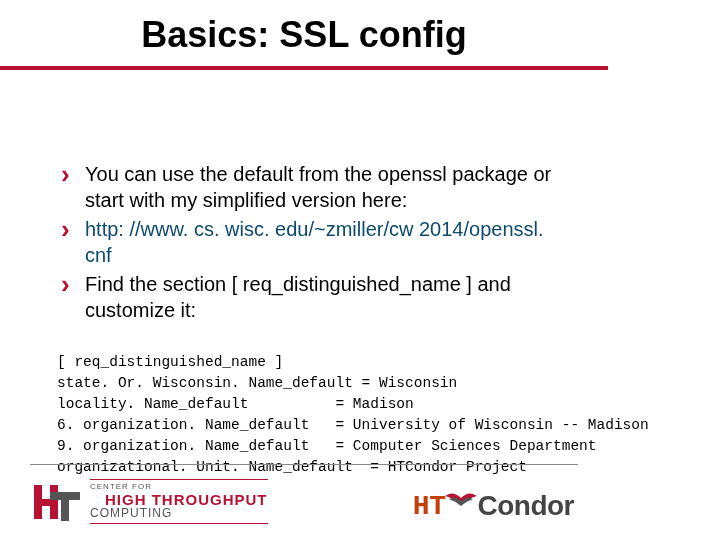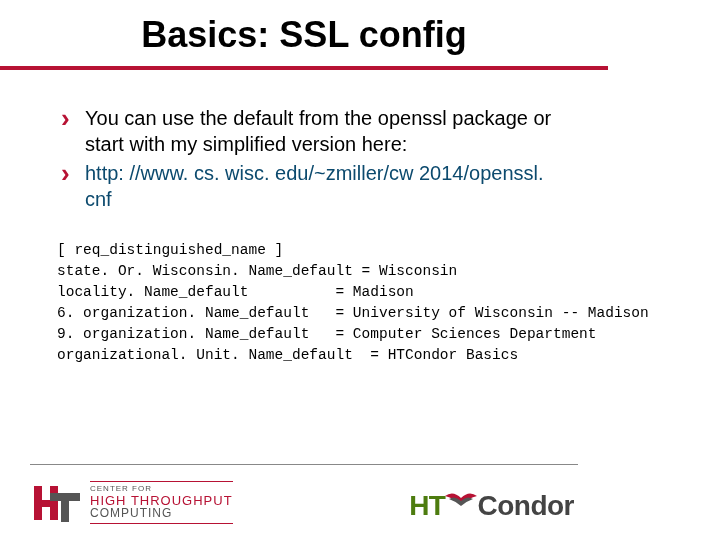--- a/index.html
+++ b/index.html
@@ -1,67 +1,68 @@
 <!DOCTYPE html>
 <html><head>
 <meta charset="utf-8">
 <style>
   * { margin: 0; padding: 0; box-sizing: border-box; }
   html, body { width: 720px; height: 540px; background: #fff; font-family: Arial, Helvetica, sans-serif; position: relative; overflow: hidden; }
   .slide { width: 608px; height: 540px; position: relative; }
   .title { text-align: center; font-size: 36px; font-weight: bold; color: #000; padding-top: 14px; }
   .title-underline { width: 100%; height: 4px; background: #b71234; margin-top: 10px; }
-  .content { padding: 36px 40px 0 55px; }
+  .content { padding: 60px 40px 0 55px; margin-top: 32px; }
   .bullets { list-style: none; }
   .bullets li { position: relative; padding-left: 30px; margin-bottom: 4px; font-size: 20px; line-height: 1.28; color: #000; }
   .bullets li::before { content: "›"; position: absolute; left: 6px; top: -4px; color: #b71234; font-size: 26px; font-weight: bold; }
   .link { color: #0c4a6e; }
   .code { font-family: "Courier New", Courier, monospace; font-size: 14.5px; line-height: 1.45; color: #000; margin-top: 28px; white-space: pre; margin-left: 2px; }
   .footer { position: absolute; left: 0; right: 0; bottom: 16px; height: 60px; }
   .footer-rule { position: absolute; left: 30px; right: 30px; top: 0; height: 1px; background: #888; }
   .logo-left { position: absolute; left: 34px; bottom: 0; display: flex; align-items: center; gap: 10px; }
   .ht-mark { position: relative; width: 46px; height: 38px; }
   .ht-h { position: absolute; left: 0; top: 2px; width: 24px; height: 34px; }
   .ht-h .v1 { position: absolute; left: 0; top: 0; width: 8px; height: 34px; background: #b71234; }
   .ht-h .v2 { position: absolute; right: 0; top: 0; width: 8px; height: 34px; background: #b71234; }
   .ht-h .hb { position: absolute; left: 0; top: 14px; width: 24px; height: 7px; background: #b71234; }
   .ht-t { position: absolute; left: 16px; top: 9px; width: 30px; height: 29px; }
   .ht-t .tb { position: absolute; left: 0; top: 0; width: 30px; height: 8px; background: #555; }
   .ht-t .tv { position: absolute; left: 11px; top: 0; width: 8px; height: 29px; background: #555; }
   .left-text { display: flex; flex-direction: column; line-height: 1.05; border-top: 1px solid #b71234; border-bottom: 1px solid #b71234; padding: 3px 0; }
   .left-text .l1 { font-size: 8px; letter-spacing: 1px; color: #555; }
-  .left-text .l2 { font-size: 13px; letter-spacing: 1px; color: #b71234; font-weight: 400; }
+  .left-text .l2 { font-size: 15px; letter-spacing: 1px; color: #b71234; font-weight: 700; margin-left: 15px; }
   .left-text .l3 { font-size: 12px; letter-spacing: 1px; color: #555; font-weight: 500; }
   .logo-right { position: absolute; right: 34px; bottom: 2px; display: flex; align-items: center; }
   .htc-text { font-size: 28px; font-weight: bold; letter-spacing: -0.5px; }
-  .htc-ht { color: #4d7c0f; }
+  .htc-ht { color: #c2410c; font-family: Liberation Mono, monospace; }
   .htc-c { color: #444; }
   .htc-rest { color: #444; font-weight: bold; }
   .bird { position: relative; width: 36px; height: 20px; margin: 0 -2px 12px -2px; }
   .bird svg { width: 36px; height: 20px; display: block; }
 </style>
 </head>
 <body>
 
 <div class="slide">
   <div class="title">Basics: SSL config</div>
   <div class="title-underline"></div>
 
   <div class="content">
     <ul class="bullets">
       <li>You can use the default from the openssl package or start with my simplified version here:</li>
       <li><span class="link">http: //www. cs. wisc. edu/~zmiller/cw 2014/openssl. cnf</span></li>
+      <li>Find the section [ req_distinguished_name ] and customize it:</li>
     </ul>
 
     <div class="code"><span>[ req_distinguished_name ]</span>
 <span>state. Or. Wisconsin. Name_default = Wisconsin</span>
 <span>locality. Name_default          = Madison</span>
 <span>6. organization. Name_default   = University of Wisconsin -- Madison</span>
 <span>9. organization. Name_default   = Computer Sciences Department</span>
-<span>organizational. Unit. Name_default  = HTCondor Basics</span></div>
+<span>organizational. Unit. Name_default  = HTCondor Project</span></div>
   </div>
 
   <div class="footer">
     <div class="footer-rule"></div>
 
     <div class="logo-left">
       <div class="ht-mark">
         <div class="ht-h">
             <div class="v1"></div>
             <div class="v2"></div>

